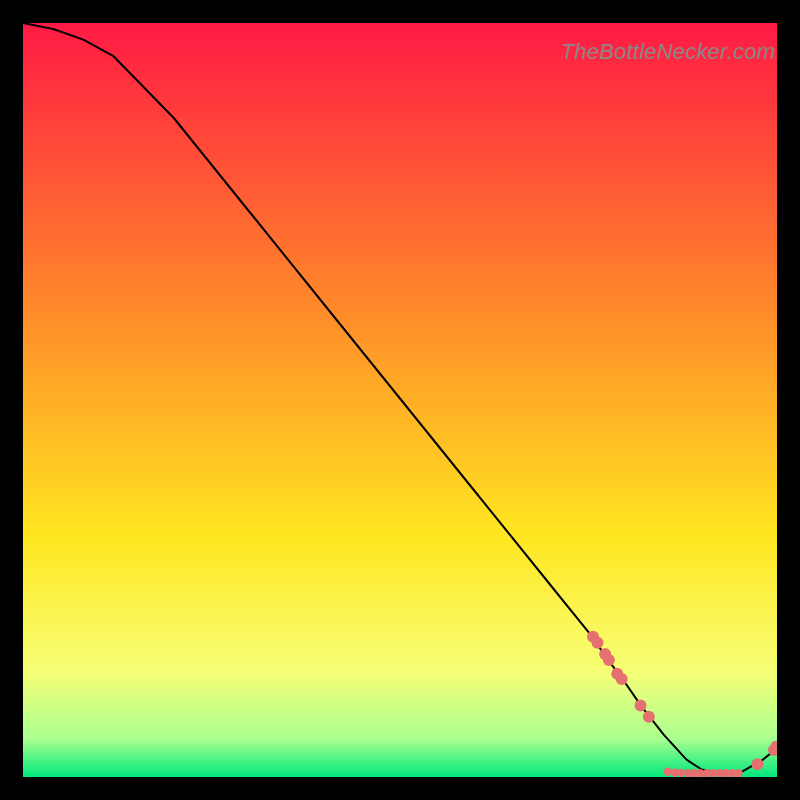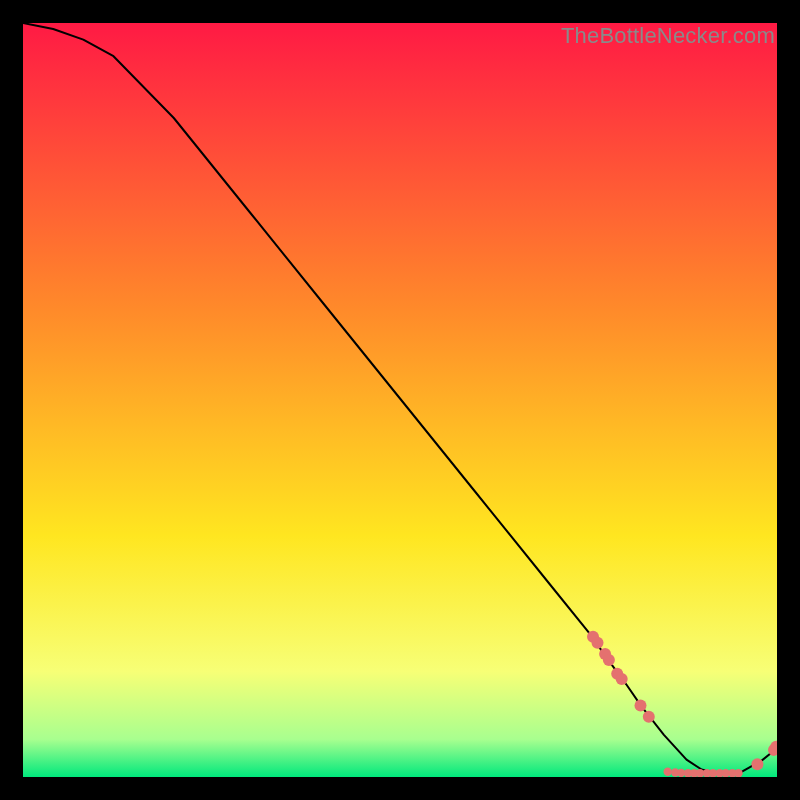--- a/index.html
+++ b/index.html
@@ -21,26 +21,27 @@
   }
   .plot {
     position: absolute;
     left: 0;
     top: 0;
     width: 754px;
     height: 754px;
   }
   .watermark {
     position: absolute;
-    top: 0px;
+    top: 16px;
     right: 2px;
     color: #8a8a8a;
     font-size: 22px;
     letter-spacing: 0.2px;
     font-weight: 400;
+    font-style: italic;
   }
   svg { display: block; }
 </style>
 </head>
 <body>
 
 <div class="frame">
   <svg class="plot" viewBox="0 0 754 754">
     <defs>
       <linearGradient id="bg-grad" x1="0" y1="0" x2="0" y2="1">

